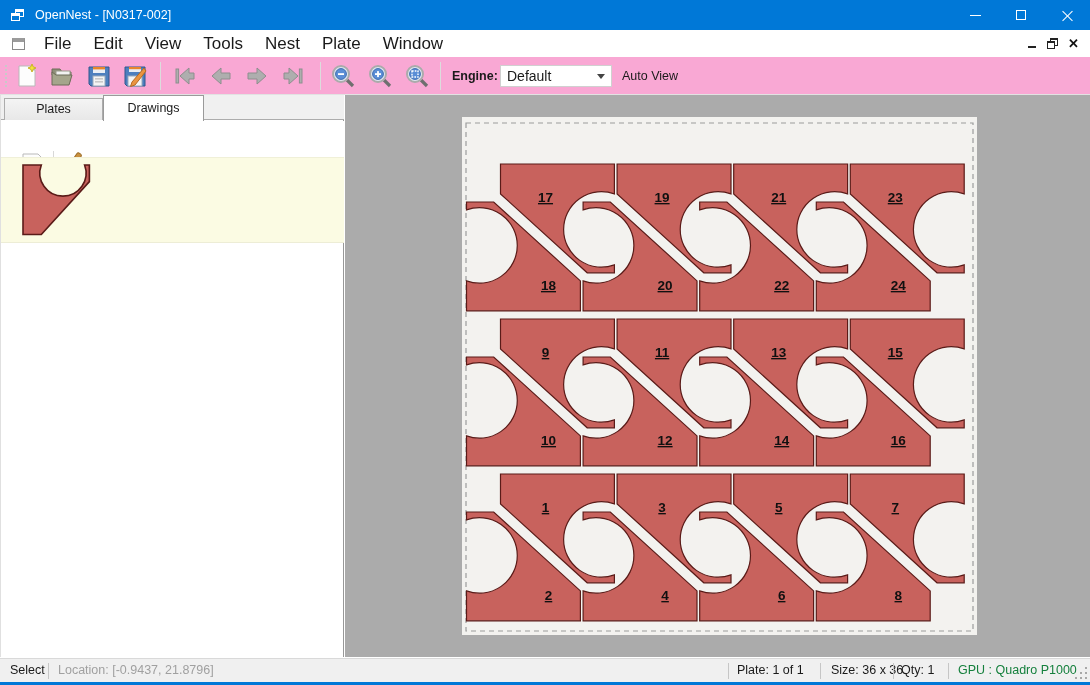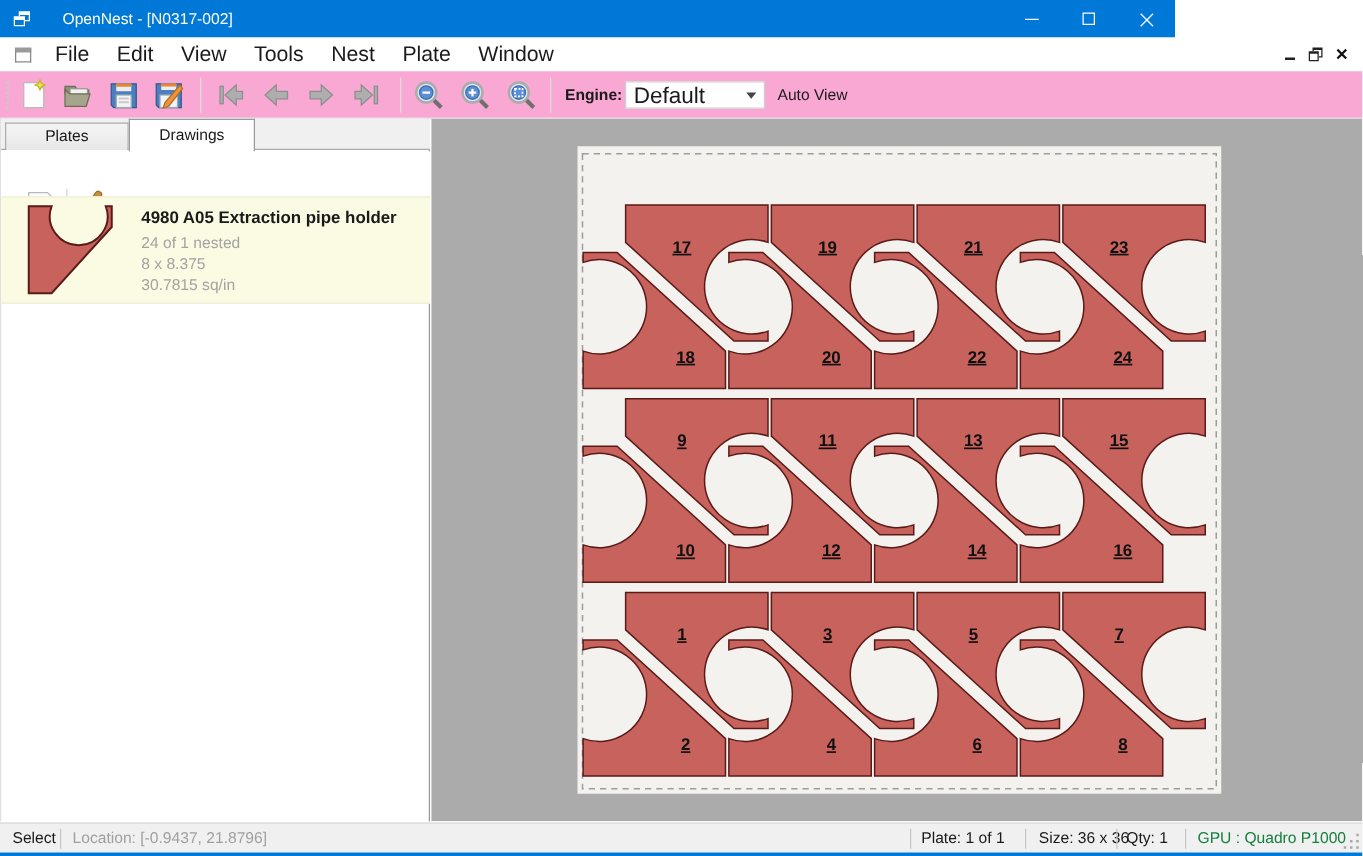--- a/index.html
+++ b/index.html
@@ -1,20 +1,20 @@
 <!DOCTYPE html>
 <html><head>
 <meta charset="utf-8">
 <style>
   * { margin:0; padding:0; box-sizing:border-box; }
   html,body { width:1090px; height:685px; font-family:"Liberation Sans", sans-serif; background:#fff; overflow:hidden; }
   #app { position:relative; width:1090px; height:685px; background:#fff; }
 
   
-  #titlebar { position:absolute; left:0; top:0; width:940px; height:30px; background:#0078D7; display:flex; align-items:center;gap:15px; }
+  #titlebar { position:absolute; left:0; top:0; width:1090px; height:30px; background:#0078D7; display:flex; align-items:center; }
   #app-icon { width:14px; height:13px; margin-left:11px; position:relative; }
   #app-icon .w1 { position:absolute; left:4px; top:0; width:9px; height:8px; border:1px solid #fff; border-top-width:3px; }
   #app-icon .w2 { position:absolute; left:0; top:4px; width:9px; height:8px; border:1px solid #fff; border-top-width:3px; background:#0078D7; }
   #window-title { color:#fff; font-size:12.5px; margin-left:10px; }
   #caption-buttons { position:absolute; right:0; top:0; height:30px; display:flex; }
   .cap-btn { width:46px; height:30px; display:flex; align-items:center; justify-content:center; }
   .glyph-min { width:11px; height:1px; background:#fff; }
   .glyph-max { width:10px; height:10px; border:1px solid #fff; }
   .glyph-close { width:11px; height:11px; position:relative; }
   .glyph-close:before, .glyph-close:after { content:""; position:absolute; left:5px; top:-1px; width:1px; height:14px; background:#fff; }
@@ -34,21 +34,21 @@
   .mdi-restore .b2 { position:absolute; left:0; bottom:0; width:8px; height:8px; border:1px solid #222; border-top-width:2px; background:#fff; }
   .mdi-close { font-size:13px; font-weight:bold; color:#111; line-height:1; }
 
   
   #toolbar { position:absolute; left:0; top:57px; width:1090px; height:38px; background:#f9a8d4; border-bottom:1px solid #e2e2e2; }
   #toolbar-grip { position:absolute; left:5px; top:8px; width:2px; height:22px; background-image:repeating-linear-gradient(#c9c9c9 0 2px, transparent 2px 4px); }
   .tb-icon { position:absolute; top:6px; width:26px; height:26px; }
   .tb-sep { position:absolute; top:5px; width:1px; height:28px; background:#dcdcdc; }
   #engine-label { position:absolute; left:452px; top:12px; font-size:12.5px; font-weight:bold; color:#1a1a1a; }
   #engine-combo { position:absolute; left:500px; top:8px; width:112px; height:22px; background:#fff; border:1px solid #d0d0d0; display:flex; align-items:center; }
-  #engine-value { font-size:18px; color:#1a1a1a; margin-left:6px; flex:1; }
+  #engine-value { font-size:14px; color:#1a1a1a; margin-left:6px; flex:1; }
   #engine-arrow { width:0; height:0; border-left:4px solid transparent; border-right:4px solid transparent; border-top:5px solid #444; margin-right:6px; }
   #auto-nest-button { position:absolute; left:622px; top:12px; font-size:12.5px; color:#1a1a1a; }
 
   
   #sidebar { position:absolute; left:0; top:95px; width:344px; height:562px; background:#fff; border-right:1px solid #989898; border-left:1px solid #e0e0e0; }
   #tabstrip { position:absolute; left:0; top:0; width:343px; height:25px; background:#f0f0f0; border-bottom:1px solid #acacac;padding-left:48px; }
   .tab { position:absolute; text-align:center; font-size:12.5px; color:#1a1a1a; }
   #tab-plates { left:3px; top:3px; width:99px; height:22px; line-height:21px; background:linear-gradient(#f4f4f4,#e8e8e8); border:1px solid #acacac; border-bottom:none; }
   #tab-drawings { left:102px; top:0px; width:101px; height:26px; line-height:24px; background:#fff; border:1px solid #9a9a9a; border-bottom:none; z-index:2; }
   #side-tools { position:absolute; left:0; top:26px; width:343px; height:36px; background:#fff; }
@@ -226,26 +226,20 @@
         <path d="M9 12l6-4 5 7-10 8-6-4z" fill="#f0d95a" stroke="#c9ab30"></path>
         <path d="M13.5 9.5l3.5-2.4 1.8 2.6-3.6 2.4z" fill="#8a63b5" stroke="#6a4795"></path>
         <path d="M7 19l3-2M9 21l4-3M12 22l4-3" stroke="#c9ab30" stroke-width="1" fill="none"></path>
       </svg>
     </div>
 
     <div id="drawing-card">
       <svg id="thumb" width="82" height="78" viewBox="0 0 82 78">
         <path class="part-shape" d="M4 3 H22.3 A23.1 23.1 0 1 0 65.6 3 H70.4 V19.6 L22.3 72.5 H4 Z" stroke-width="1.6" fill="#C8625D" stroke="#5A1B18"></path>
       </svg>
-      <div id="card-text">
-        <div id="card-title">4980 A05 Extraction pipe holder</div>
-        <div class="card-sub">24 of 1 nested</div>
-        <div class="card-sub">8 x 8.375</div>
-        <div class="card-sub">30.7815 sq/in</div>
-      </div>
     </div>
   </div>
 
   <svg id="canvas" viewBox="0 0 745 562">
     <rect id="canvas-bg" x="0" y="0" width="745" height="562" fill="#ABABAB"></rect>
     <rect id="plate-rect" x="117" y="22" width="515" height="518" fill="#F3F2EF"></rect>
     <rect id="plate-dash" x="121" y="28" width="507" height="508" fill="none" stroke="#9c9c9c" stroke-width="1.2" stroke-dasharray="5 4"></rect>
     <g id="parts-layer">
         <path d="M0 0H113.9V29.9A37.8 37.8 0 1 0 113.9 100.9V108.8H86.7L0 29.9Z" transform="translate(155.5 69)" fill="#C8625D" stroke="#5A1B18" stroke-width="1.2"></path>
         <text x="200.5" y="107" text-anchor="middle" font-family="&quot;Liberation Sans&quot;, sans-serif" font-size="13.5" font-weight="bold" text-decoration="underline" fill="#101010">17</text>

